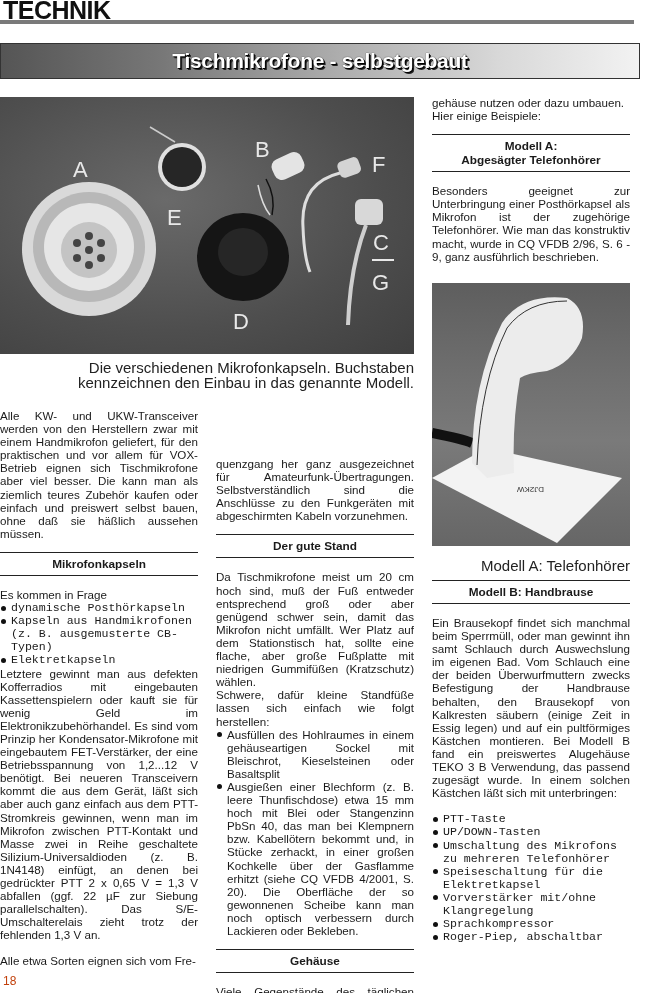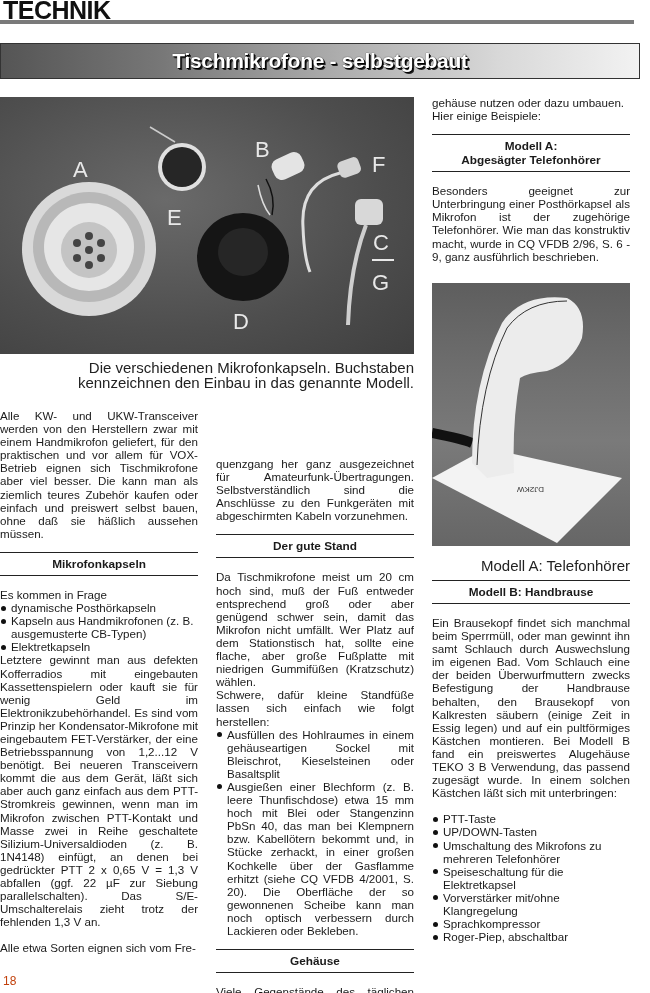--- a/index.html
+++ b/index.html
@@ -46,21 +46,21 @@
       border-top: 1.5px solid #222; border-bottom: 1.5px solid #222;
       text-align: center; font-weight: bold; font-size: 11.8px; line-height: 14px;
       padding: 4px 0 4px 0; margin: 12px 0 12px 0;
     }
     ul.bul { list-style: none; padding: 0; margin: 0; }
     ul.bul li { position: relative; padding-left: 11px; text-align: justify; }
     ul.bul li::before {
       content: ""; position: absolute; left: 1px; top: 4.5px; width: 5px; height: 5px;
       border-radius: 50%; background: #111;
     }
-    ul.bul.left li { text-align: left; }
+    ul.bul.left li { text-align: left; font-family: Liberation Mono, monospace; }
     .photo-handset {
       position: absolute; left: 432px; top: 283px; width: 198px; height: 263px;
       background: linear-gradient(180deg, #5e5e5e 0%, #6f6f6f 35%, #7a7a7a 60%, #666 100%);
       overflow: hidden;
     }
     .photo-handset svg { width: 100%; height: 100%; display: block; }
     .page-number {
       position: absolute; left: 3px; top: 974px; font-size: 12px; color: #c2410c;
     }
     .footer-journal {

